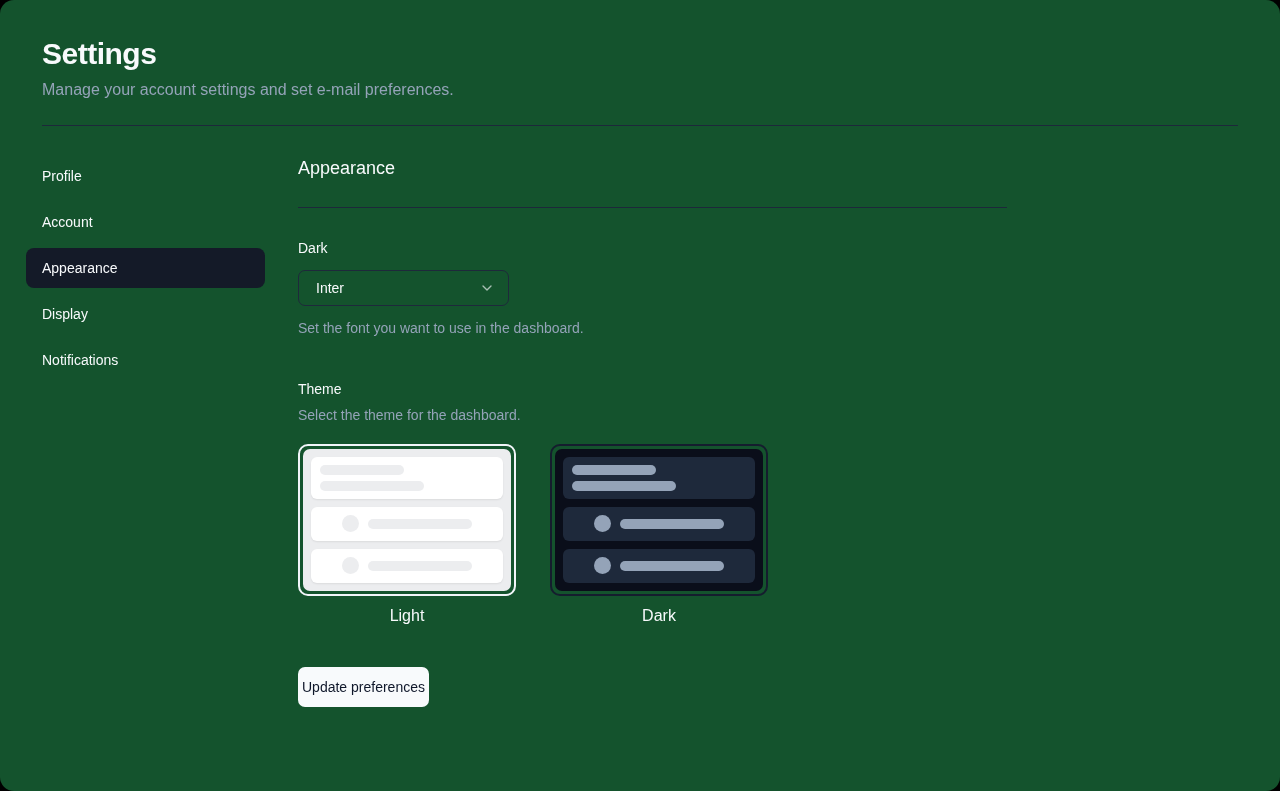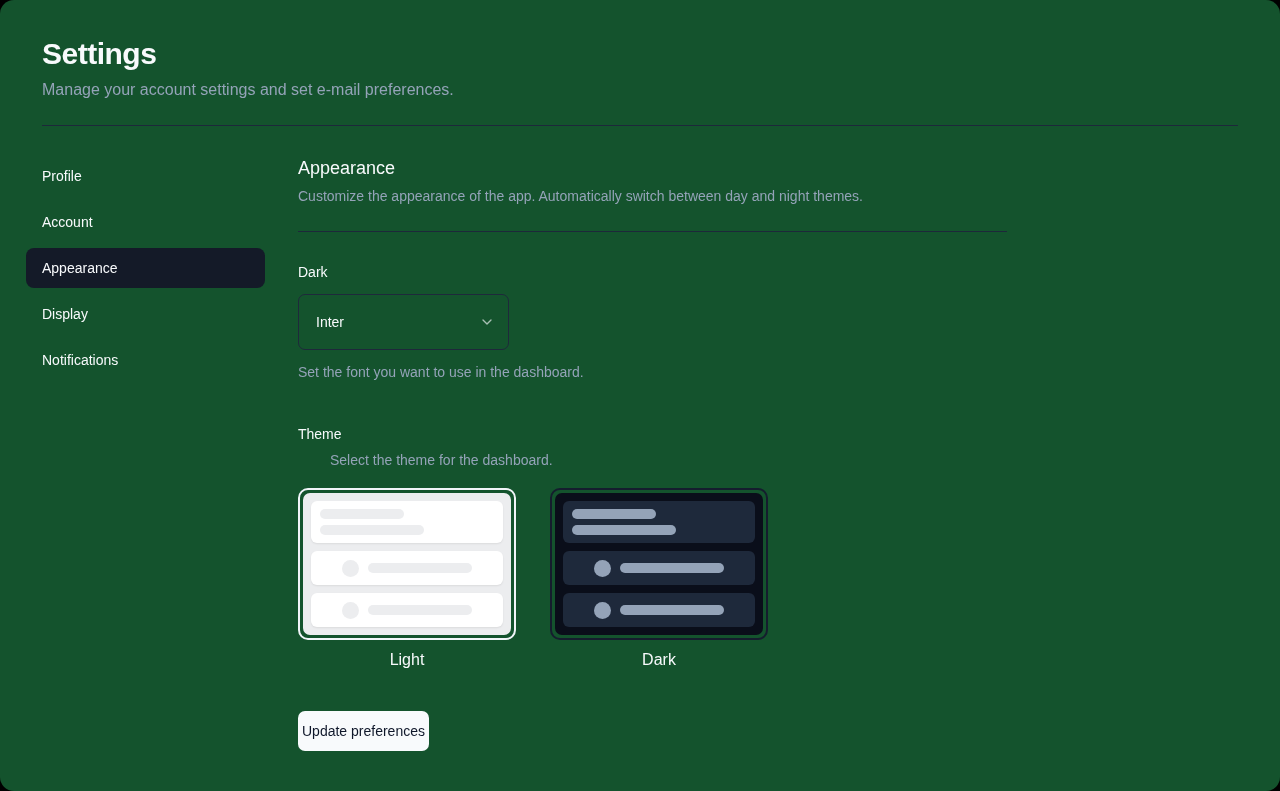--- a/index.html
+++ b/index.html
@@ -56,36 +56,36 @@
   .main { margin-left: 33px; width: 709px; }
 
   .section-title { color: #f8fafc; font-size: 18px; font-weight: 500; line-height: 1.4; }
   .section-desc { margin-top: 5px; color: #94a3b8; font-size: 14px; line-height: 1.4; }
   .section-divider { height: 1px; background: #1d283a; margin-top: 25px; border: none; }
 
   
   .field-label { display: block; margin-top: 32px; color: #f8fafc; font-size: 14px; font-weight: 500; }
   .font-select {
     margin-top: 14px;
-    width: 211px; height: 56px;
+    width: 211px; height: 36px;
     display: flex; align-items: center; justify-content: space-between;
     background: transparent;
     border: 1px solid #1e293b;
     border-radius: 7px;
     padding: 0 13px 0 17px;
     color: #f8fafc;
     font-size: 14px;
     cursor: pointer;
   }
   .chevron { width: 16px; height: 16px; opacity: 0.65; flex: 0 0 16px; }
   .field-help { margin-top: 13px; color: #94a3b8; font-size: 14px; line-height: 1.4; }
 
   
   .theme-label { margin-top: 43px; }
-  .theme-help { margin-top: 9px; margin-left: 32px; }
+  .theme-help { margin-top: 9px; }
   .theme-options { display: flex; gap: 34px; margin-top: 18px; }
   .theme-option { cursor: pointer; }
 
   .theme-card {
     width: 218px; height: 152px;
     border-radius: 10px;
     padding: 3px;
   }
   .theme-card.light-selected { border: 2px solid #f1f5f9; }
   .theme-card.dark-muted { border: 2px solid #151d2e; }
@@ -159,21 +159,20 @@
     <nav class="sidebar">
       <div class="sidebar-item">Profile</div>
       <div class="sidebar-item">Account</div>
       <div class="sidebar-item active">Appearance</div>
       <div class="sidebar-item">Display</div>
       <div class="sidebar-item">Notifications</div>
     </nav>
 
     <main class="main">
       <h2 class="section-title">Appearance</h2>
-      <p class="section-desc">Customize the appearance of the app. Automatically switch between day and night themes.</p>
       <hr class="section-divider">
 
       
       <label class="field-label">Dark</label>
       <div class="font-select" role="combobox">
         <span>Inter</span>
         <svg class="chevron" viewBox="0 0 24 24" fill="none" stroke="#f8fafc" stroke-width="2" stroke-linecap="round" stroke-linejoin="round">
           <polyline points="6 9 12 15 18 9"></polyline>
         </svg>
       </div>

